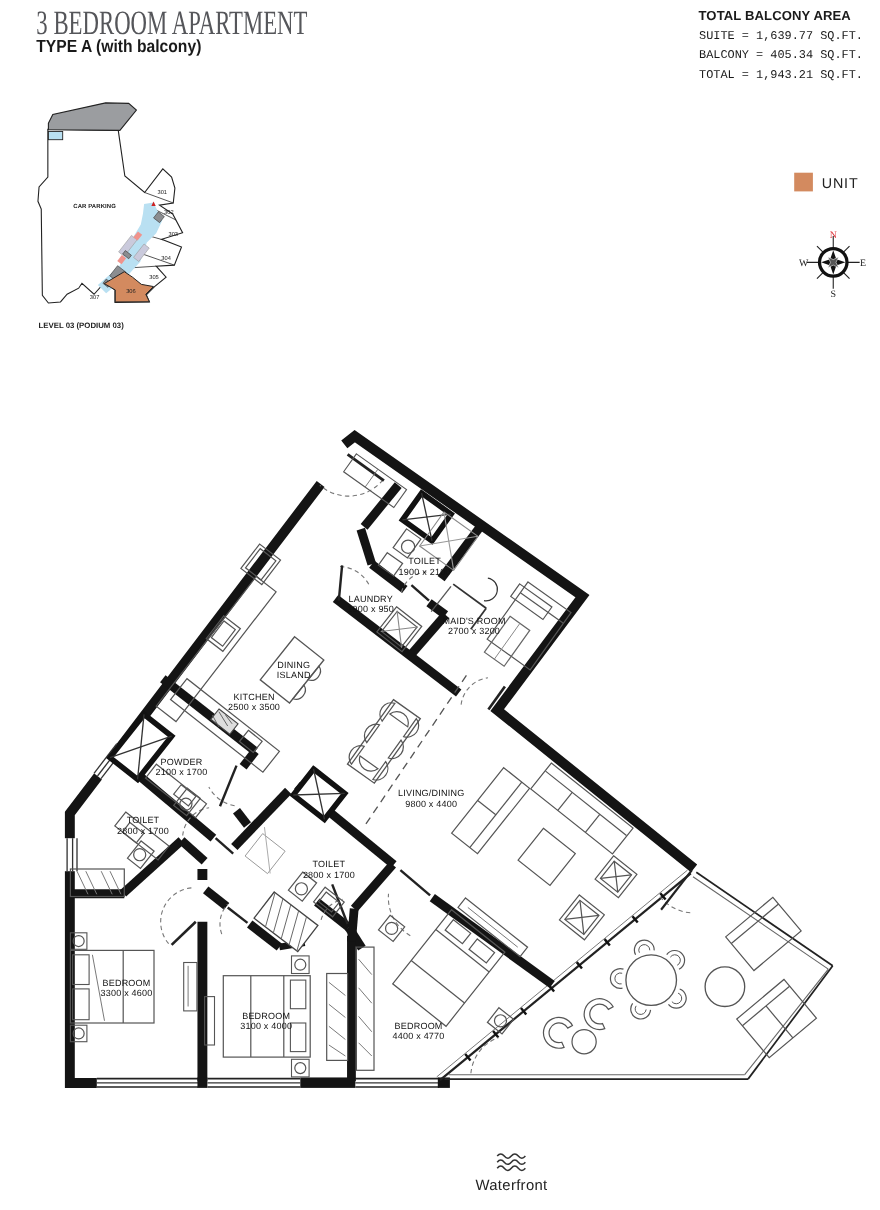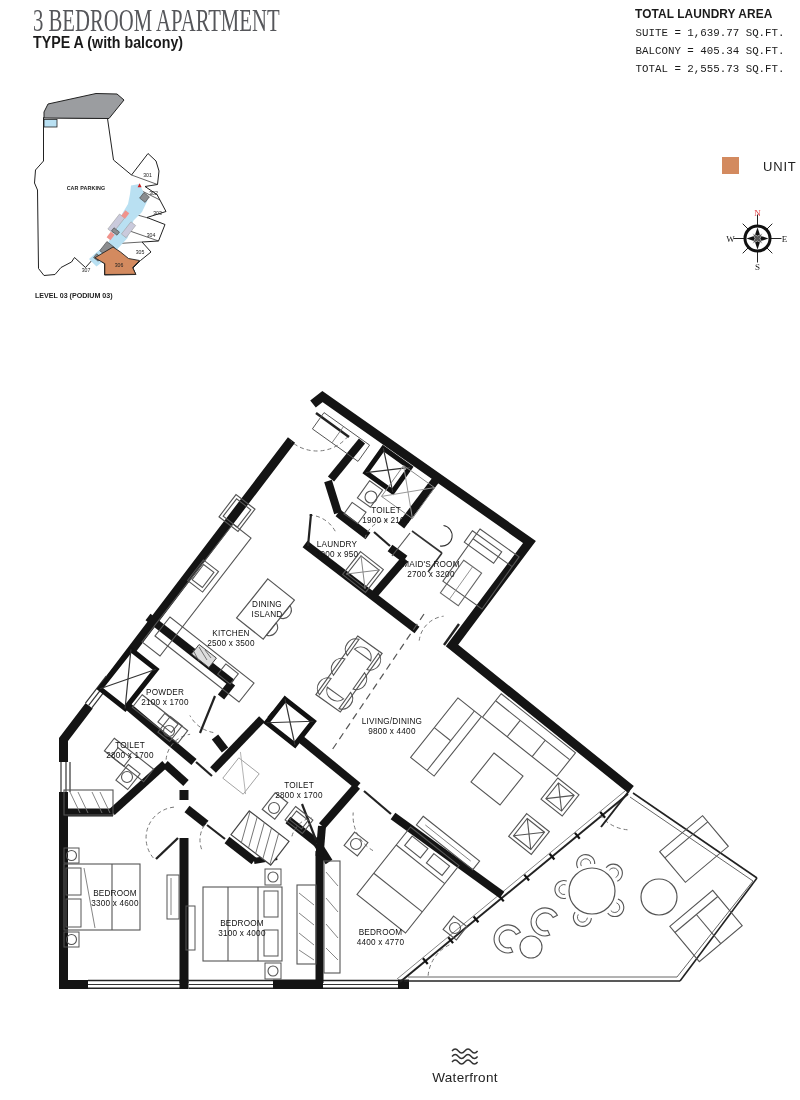--- a/index.html
+++ b/index.html
@@ -1,37 +1,37 @@
 <!DOCTYPE html>
 <html><head>
 <meta charset="utf-8">
 <style>
   html,body { margin:0; padding:0; background:#fff; width:800px; height:1100px; overflow:hidden; }
   .hdr-title { position:absolute; left:33px; top:3px; font-family:"Liberation Serif",serif; font-size:31px; color:#55565a; letter-spacing:0px; transform:scaleX(0.668); transform-origin:left top; white-space:nowrap; }
   .hdr-sub { position:absolute; left:33px; top:33.5px; font-family:"Liberation Sans",sans-serif; font-size:16px; font-weight:bold; color:#1a1a1a; transform:scaleX(0.89); transform-origin:left top; white-space:nowrap; }
   .area-title { position:absolute; left:635px; top:7px; font-family:"Liberation Sans",sans-serif; font-size:11.9px; font-weight:bold; color:#1a1a1a; letter-spacing:0.1px; }
   .area-line { position:absolute; left:635.5px; font-family:Liberation Mono, monospace; font-size:10.8px; color:#1a1a1a; }
-  .unit-label { position:absolute; left:747px; top:159px; font-family:"Liberation Sans",sans-serif; font-size:13px; color:#222; letter-spacing:0.8px;margin-left:16px; }
+  .unit-label { position:absolute; left:747px; top:159px; font-family:"Liberation Sans",sans-serif; font-size:13px; color:#222; letter-spacing:0.8px; }
   .unit-swatch { position:absolute; left:721.5px; top:156.5px; width:17.5px; height:17.5px; background:#d38a5f; }
   svg { position:absolute; left:0; top:0; }
 </style>
 </head>
 <body>
 
 <div class="hdr-title">3 BEDROOM APARTMENT</div>
 
 <div class="hdr-sub">TYPE A (with balcony)</div>
 
-<div class="area-title">TOTAL LAUNDRY AREA</div>
+<div class="area-title">TOTAL BALCONY AREA</div>
 
 <div class="area-line" style="top:26.5px">SUITE = 1,639.77 SQ.FT.</div>
 
 <div class="area-line" style="top:45px">BALCONY = 405.34 SQ.FT.</div>
 
-<div class="area-line" style="top:62.5px">TOTAL = 2,555.73 SQ.FT.</div>
+<div class="area-line" style="top:62.5px">TOTAL = 1,943.21 SQ.FT.</div>
 
 <div class="unit-swatch"></div>
 
 <div class="unit-label">UNIT</div>
 <svg width="800" height="1100" viewBox="0 0 800 1100">
 
 <polygon points="43.5,117.5 107.5,118.5 113.5,160 131.5,175 148,153.5 156,161 159,171 157.5,184.5 145,186.5 157,194.5 166,211.5 147,217.5 165,224.5 158.5,241 142,242 151,252 140.5,260.5 133,268 135.8,274.5 104.5,275 104.5,263.5 94.5,257.5 85.5,267.5 74.5,257.5 71.5,262 61,267.5 55,274.5 44,275.5 38.5,268.5 37.5,190 34.5,183 35.5,170 43.5,161" fill="#fff" stroke="#222" stroke-width="1"></polygon>
 
 <polygon points="44,112 48,104 96,93.5 117,94 124,100 109,118.5 44,118" fill="#9b9da0" stroke="#222" stroke-width="1"></polygon>
 

